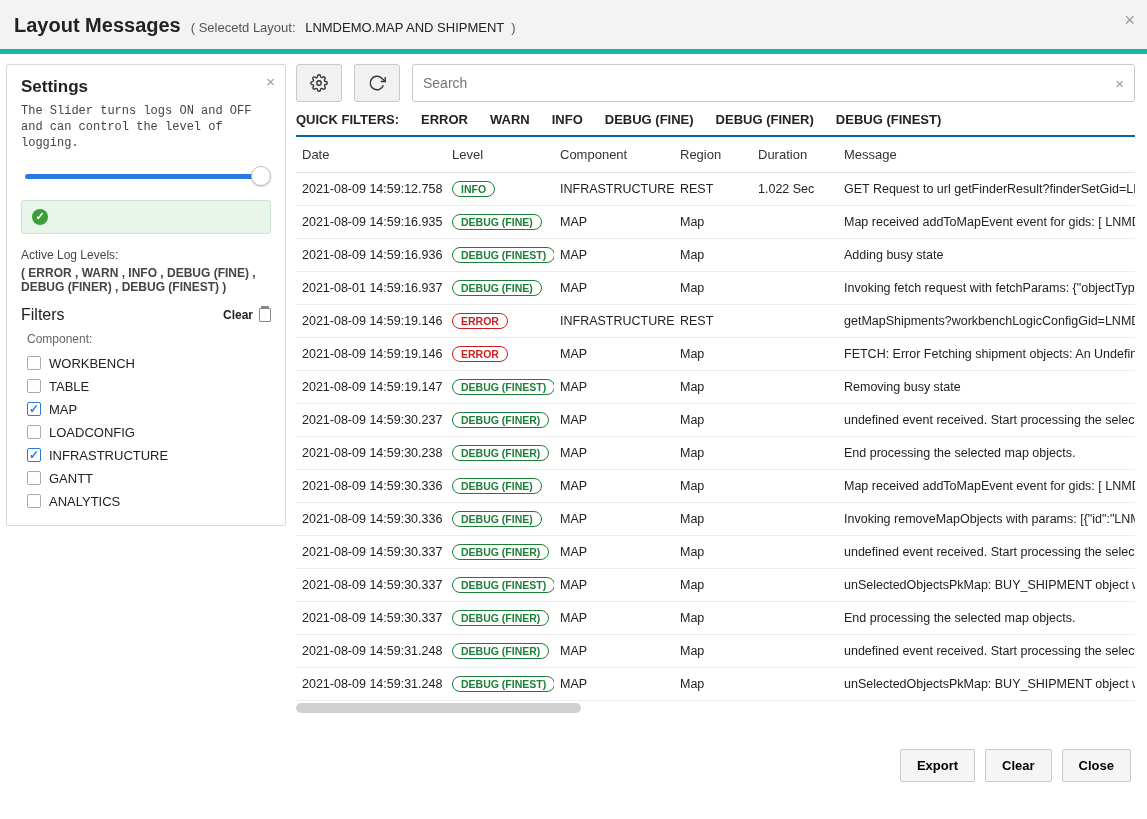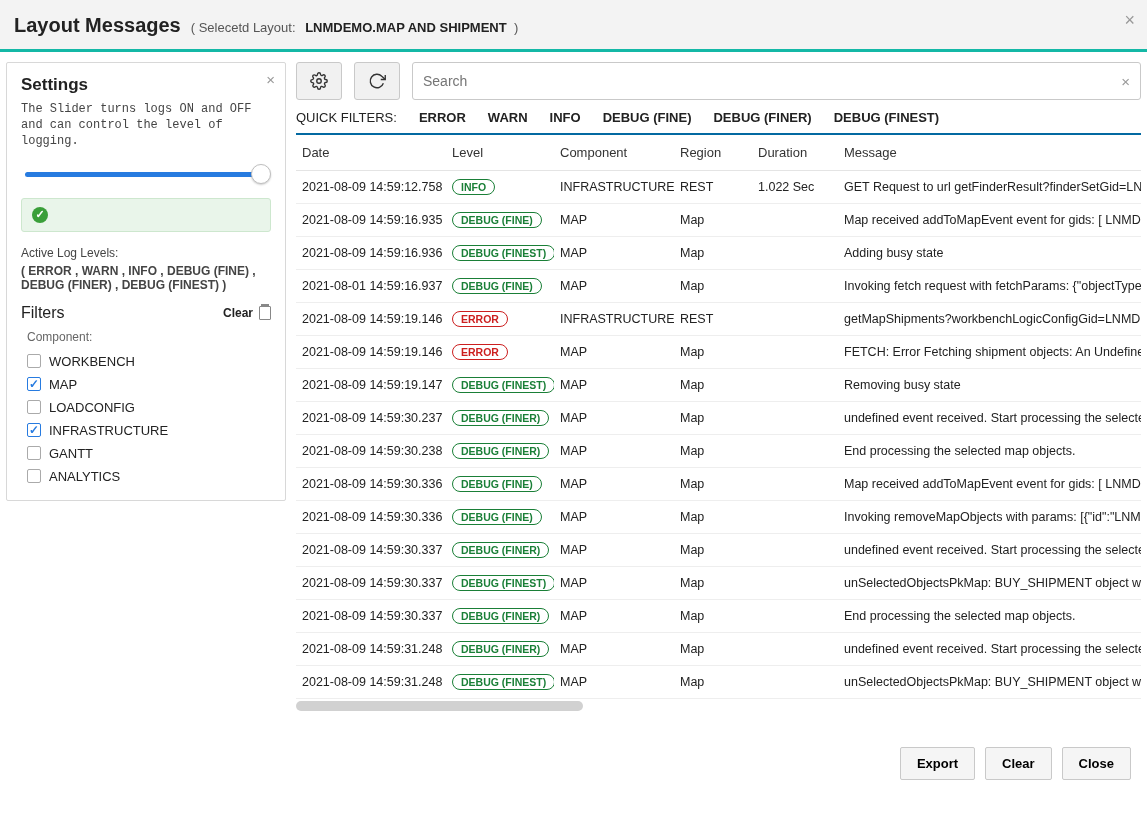--- a/index.html
+++ b/index.html
@@ -1,21 +1,21 @@
 <!DOCTYPE html>
 <html><head>
 <meta charset="utf-8">
 <style>
 * { box-sizing: border-box; margin: 0; padding: 0; font-family: -apple-system, BlinkMacSystemFont, "Segoe UI", Helvetica, Arial, sans-serif; }
 body { background: #fff; font-size: 13px; color: #222; }
 
-.header-bar { display: flex; align-items: baseline; padding: 14px 14px 12px 14px; border-bottom: 3px solid #14b8a6; position: relative; background: #f3f3f3; }
+.header-bar { display: flex; align-items: baseline; padding: 14px 14px 12px 14px; border-bottom: 5px solid #14b8a6; position: relative; background: #f3f3f3; }
 .header-bar h1 { font-size: 20px; font-weight: 700; margin-right: 10px; }
 .header-bar .sel-layout { font-size: 13px; color: #555; }
-.header-bar .sel-layout b { font-weight: 700; color: #222; margin-left: 6px; }
+.header-bar .sel-layout b { font-weight: 400; color: #222; margin-left: 6px; }
 .header-bar .close-x { position: absolute; right: 12px; top: 10px; font-size: 18px; color: #999; cursor: pointer; }
 
 .main-area { display: flex; padding: 10px 0 10px 6px; gap: 10px; align-items: flex-start; }
 
 .settings-panel { width: 280px; border: 1px solid #d8d8d8; border-radius: 2px; padding: 12px 14px; position: relative; flex-shrink: 0; }
 .settings-panel h2 { font-size: 17px; font-weight: 700; margin-bottom: 6px; }
 .settings-panel .close-x { position: absolute; right: 10px; top: 8px; font-size: 15px; color: #999; cursor: pointer; }
 .settings-desc { font-size: 12px; color: #444; margin-bottom: 14px; line-height: 1.35; font-family: Liberation Mono, monospace; }
 
 .slider { position: relative; width: 100%; height: 20px; margin-bottom: 14px; }
@@ -34,30 +34,30 @@
 .filters-head .clear-wrap { display: flex; align-items: center; gap: 6px; font-size: 12px; font-weight: 700; cursor: pointer; }
 .filters-head .trash-icon { width: 12px; height: 14px; border: 1px solid #888; border-radius: 1px; position: relative; }
 .filters-head .trash-icon::before { content: ""; position: absolute; top: -3px; left: 1px; right: 1px; height: 2px; background: #888; }
 
 .component-label { font-size: 12px; color: #666; margin-bottom: 6px; margin-left: 6px; }
 .filter-item { display: flex; align-items: center; gap: 8px; font-size: 13px; padding: 4px 6px; cursor: pointer; }
 .checkbox { width: 14px; height: 14px; border: 1px solid #aaa; border-radius: 2px; display: inline-flex; align-items: center; justify-content: center; background: #fff; }
 .checkbox.checked { border-color: #277be0; }
 .checkbox.checked::after { content: "✓"; color: #277be0; font-size: 12px; font-weight: 900; }
 
-.log-panel { flex: 1; min-width: 0; padding-right: 6px; }
+.log-panel { flex: 1; min-width: 0; padding-right: 12px; }
 .toolbar { display: flex; align-items: center; gap: 12px; margin-bottom: 10px; }
 .icon-btn { width: 46px; height: 38px; border: 1px solid #c9c9c9; background: #f1f1f1; border-radius: 3px; display: inline-flex; align-items: center; justify-content: center; cursor: pointer; }
 .icon-btn svg { width: 18px; height: 18px; }
 .search-box { flex: 1; height: 38px; border: 1px solid #c9c9c9; border-radius: 3px; display: flex; align-items: center; padding: 0 10px; }
 .search-box input { border: none; outline: none; flex: 1; font-size: 14px; }
 .search-box .sx { color: #999; cursor: pointer; font-size: 15px; }
 
 .quick-filters { display: flex; align-items: center; gap: 22px; font-size: 13px; margin-bottom: 8px; }
-.quick-filters .qf-label { font-weight: 400; }
+.quick-filters .qf-label { font-weight: 700; }
 .quick-filters .qf-item { font-weight: 700; cursor: pointer; }
 
 .filtered-by { font-size: 13px; margin-bottom: 8px; }
 .filtered-by b { font-weight: 700; }
 .filtered-by .chip-x { cursor: pointer; margin: 0 4px 0 2px; }
 
 .table-wrap { border-top: 2px solid #0369a1; overflow: hidden; position: relative; }
 table { width: 100%; border-collapse: collapse; table-layout: fixed; }
 th { text-align: left; font-size: 13px; font-weight: 400; color: #333; padding: 10px 6px; border-bottom: 1px solid #e4e4e4; }
 td { font-size: 12.5px; padding: 8px 6px; border-bottom: 1px solid #eee; white-space: nowrap; overflow: hidden; text-overflow: clip; vertical-align: middle; }
@@ -114,20 +114,24 @@
         <span>Clear</span>
         <span class="trash-icon"></span>
       </div>
     </div>
 
     <div class="component-label">Component:</div>
     <div id="component-filters">
         <div class="filter-item">
           <span class="checkbox"></span>
           <span>WORKBENCH</span>
+        </div>
+        <div class="filter-item">
+          <span class="checkbox"></span>
+          <span>TABLE</span>
         </div>
         <div class="filter-item">
           <span class="checkbox checked"></span>
           <span>MAP</span>
         </div>
         <div class="filter-item">
           <span class="checkbox"></span>
           <span>LOADCONFIG</span>
         </div>
         <div class="filter-item">

